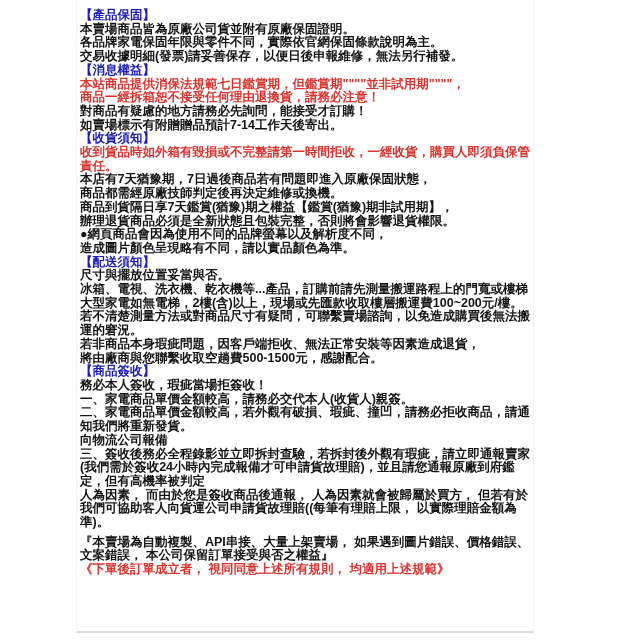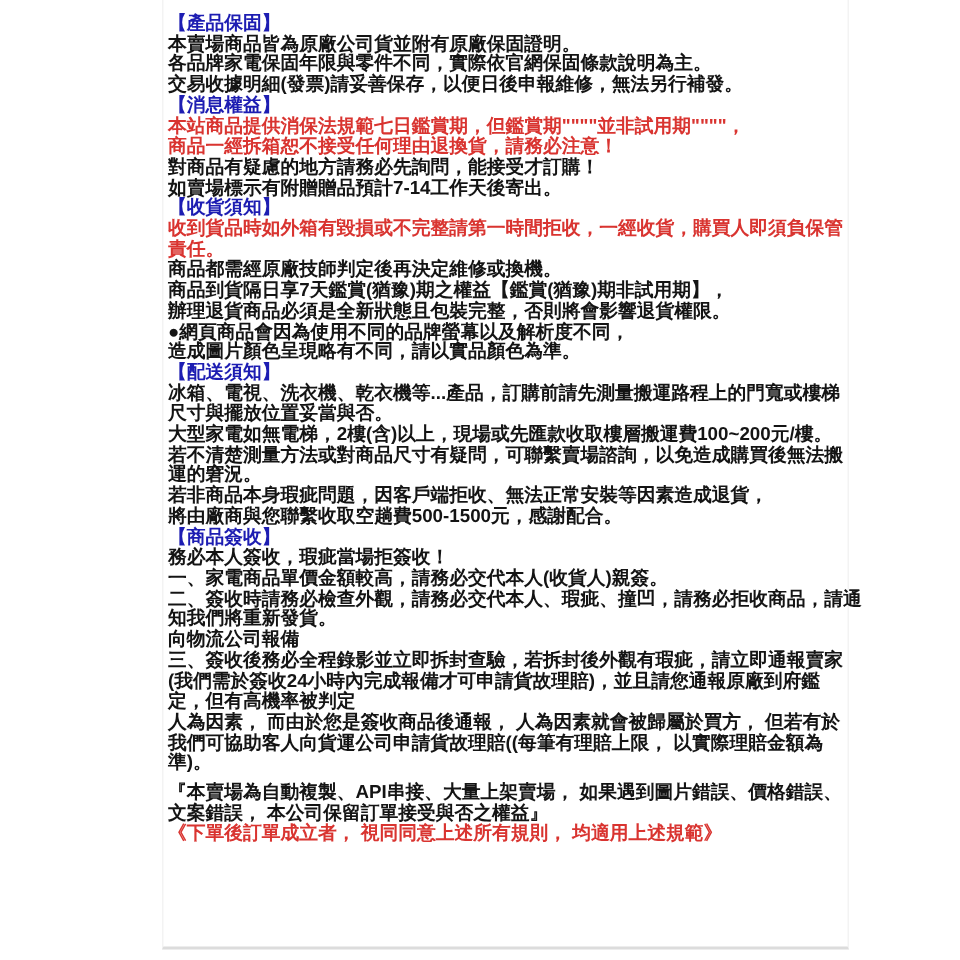--- a/index.html
+++ b/index.html
@@ -12,21 +12,21 @@
     font-family: "Liberation Sans", "DejaVu Sans", sans-serif;
   }
   .page {
     position: relative;
     width: 640px;
     height: 640px;
     background: var(--page-bg, #ffffff);
   }
   .panel {
     position: absolute;
-    left: 108px;
+    left: 76px;
     top: 0;
     width: 458px;
     height: 633px;
     background: var(--panel-bg, #ffffff);
     border-left: 1px solid #f3f3f3;
     border-right: 1px solid #f3f3f3;
     border-bottom: 2px solid #dcdcdc;
     box-sizing: border-box;
     padding: 9px 0 0 3px;
   }
@@ -53,37 +53,38 @@
         <div class="line black">各品牌家電保固年限與零件不同，實際依官網保固條款說明為主。</div>
         <div class="line black">交易收據明細(發票)請妥善保存，以便日後申報維修，無法另行補發。</div>
         <div class="line header">【消息權益】</div>
         <div class="line red">本站商品提供消保法規範七日鑑賞期，但鑑賞期""""並非試用期""""，</div>
         <div class="line red">商品一經拆箱恕不接受任何理由退換貨，請務必注意！</div>
         <div class="line black">對商品有疑慮的地方請務必先詢問，能接受才訂購！</div>
         <div class="line black">如賣場標示有附贈贈品預計7-14工作天後寄出。</div>
         <div class="line header">【收貨須知】</div>
         <div class="line red">收到貨品時如外箱有毀損或不完整請第一時間拒收，一經收貨，購買人即須負保管</div>
         <div class="line red">責任。</div>
+        <div class="line black">本店有7天猶豫期，7日過後商品若有問題即進入原廠保固狀態，</div>
         <div class="line black">商品都需經原廠技師判定後再決定維修或換機。</div>
         <div class="line black">商品到貨隔日享7天鑑賞(猶豫)期之權益【鑑賞(猶豫)期非試用期】，</div>
         <div class="line black">辦理退貨商品必須是全新狀態且包裝完整，否則將會影響退貨權限。</div>
         <div class="line black">●網頁商品會因為使用不同的品牌螢幕以及解析度不同，</div>
         <div class="line black">造成圖片顏色呈現略有不同，請以實品顏色為準。</div>
         <div class="line header">【配送須知】</div>
+        <div class="line black">尺寸與擺放位置妥當與否。</div>
         <div class="line black">冰箱、電視、洗衣機、乾衣機等...產品，訂購前請先測量搬運路程上的門寬或樓梯</div>
-        <div class="line black">尺寸與擺放位置妥當與否。</div>
         <div class="line black">大型家電如無電梯，2樓(含)以上，現場或先匯款收取樓層搬運費100~200元/樓。</div>
         <div class="line black">若不清楚測量方法或對商品尺寸有疑問，可聯繫賣場諮詢，以免造成購買後無法搬</div>
         <div class="line black">運的窘況。</div>
         <div class="line black">若非商品本身瑕疵問題，因客戶端拒收、無法正常安裝等因素造成退貨，</div>
         <div class="line black">將由廠商與您聯繫收取空趟費500-1500元，感謝配合。</div>
         <div class="line header">【商品簽收】</div>
         <div class="line black">務必本人簽收，瑕疵當場拒簽收！</div>
         <div class="line black">一、家電商品單價金額較高，請務必交代本人(收貨人)親簽。</div>
-        <div class="line black">二、簽收時請務必檢查外觀，請務必交代本人、瑕疵、撞凹，請務必拒收商品，請通</div>
+        <div class="line black">二、家電商品單價金額較高，若外觀有破損、瑕疵、撞凹，請務必拒收商品，請通</div>
         <div class="line black">知我們將重新發貨。</div>
         <div class="line black">向物流公司報備</div>
         <div class="line black">三、簽收後務必全程錄影並立即拆封查驗，若拆封後外觀有瑕疵，請立即通報賣家</div>
         <div class="line black">(我們需於簽收24小時內完成報備才可申請貨故理賠)，並且請您通報原廠到府鑑</div>
         <div class="line black">定，但有高機率被判定</div>
         <div class="line black">人為因素， 而由於您是簽收商品後通報， 人為因素就會被歸屬於買方， 但若有於</div>
         <div class="line black">我們可協助客人向貨運公司申請貨故理賠((每筆有理賠上限， 以實際理賠金額為</div>
         <div class="line black">準)。</div>
         <div class="spacer"></div>
         <div class="line black">『本賣場為自動複製、API串接、大量上架賣場， 如果遇到圖片錯誤、價格錯誤、</div>

